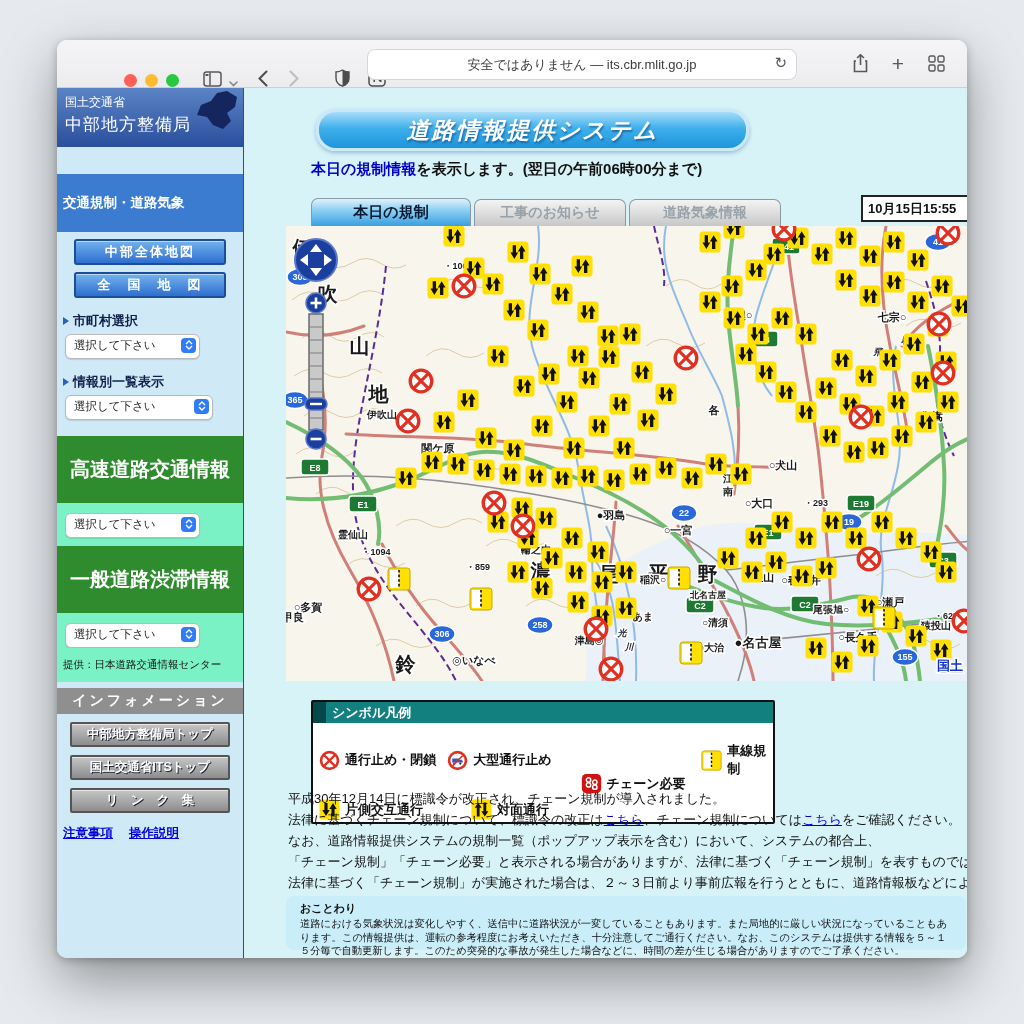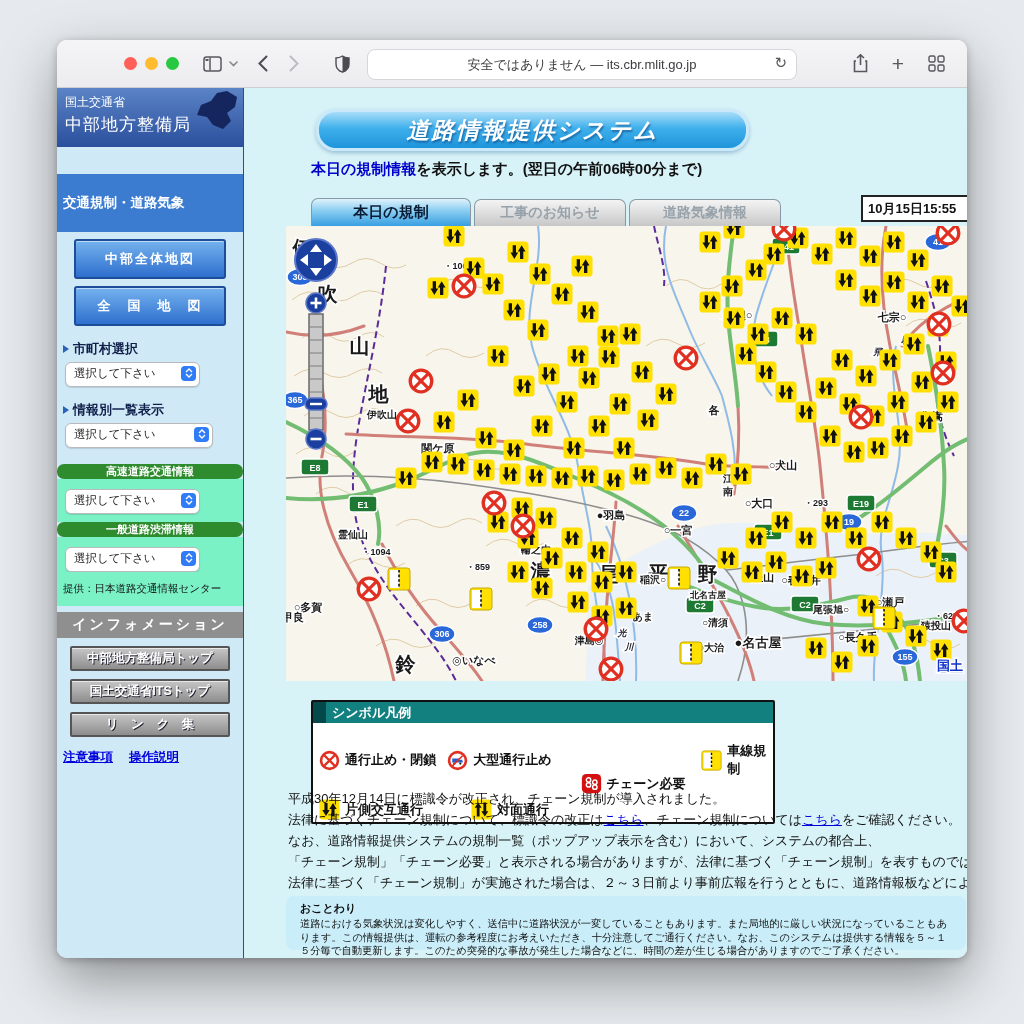--- a/index.html
+++ b/index.html
@@ -2,21 +2,21 @@
 <html><head>
 <meta charset="utf-8">
 <style>
   html,body{margin:0;padding:0;}
   body{width:1024px;height:1024px;background:#e6eaee;position:relative;overflow:hidden;
        font-family:"Liberation Sans","DejaVu Sans",sans-serif;}
   .window{position:absolute;left:57px;top:40px;width:910px;height:918px;background:#fff;
           border-radius:10px;box-shadow:0 22px 55px rgba(0,0,0,.38),0 2px 8px rgba(0,0,0,.25);overflow:hidden;}
   
   .titlebar{height:47px;background:linear-gradient(#f5f4f7,#ecebee);border-bottom:1px solid #cfcfd3;
-            display:flex;align-items:center;position:relative;padding-left:48px;}
+            display:flex;align-items:flex-end;position:relative;padding-left:48px;}
   .lights{display:flex;gap:8px;margin-left:19px;}
   .light{width:13px;height:13px;border-radius:50%;}
   .light.r{background:#ff5f57}.light.y{background:#febc2e}.light.g{background:#28c840}
   .tb-ic{color:#58585c;display:flex;align-items:center;justify-content:center;}
   .tb-ic svg{display:block}
   .urlbar{position:absolute;left:310px;width:428px;top:9px;height:29px;background:#fff;
           border:1px solid #d6d5da;border-radius:8px;display:flex;align-items:center;justify-content:center;
           font-size:13px;color:#3c3c40;}
   .reload{position:absolute;right:9px;top:4px;font-size:15px;color:#58585c;}
   .tb-right{position:absolute;right:22px;display:flex;gap:24px;align-items:center;top:14px;}
@@ -27,28 +27,28 @@
   .main{flex:1;background:#d8f3f8;overflow:hidden;position:relative;}
   .page{position:relative;width:800px;height:870px;}
   
   .sb-banner{height:53px;background:linear-gradient(#5b84c6,#2a4f9d);color:#fff;padding:6px 8px 0;position:relative;overflow:hidden;}
   .sb-org-small{font-size:12px;}
   .sb-org-large{font-size:17px;font-weight:normal;letter-spacing:1px;margin-top:2px;}
   .sb-mapshape{position:absolute;right:4px;top:3px;}
   .sb-head{background:#3b7cd0;color:#fff;font-weight:bold;font-size:13.5px;padding:20px 6px;margin-top:27px;}
   .sb-btn{display:block;width:148px;margin:7px auto 0;background:linear-gradient(#74b2ee,#2f6fce);
           border:2px solid #1b4d99;border-radius:3px;box-shadow:inset 0 1px 0 #bcd9f7;
-          color:#fff;font-weight:bold;font-size:13px;text-align:center;padding:9px 0;letter-spacing:2px;}
+          color:#fff;font-weight:bold;font-size:13px;text-align:center;padding:2px 0;letter-spacing:2px;}
   .sb-lab{color:#10204a;font-weight:bold;margin:14px 0 4px 6px;display:flex;align-items:center;gap:4px;font-size:13px;}
   .tri{width:0;height:0;border-left:6px solid #2a62b8;border-top:4px solid transparent;border-bottom:4px solid transparent;display:inline-block;}
   .mac-select{background:#fff;border:1px solid #b9b9bd;border-radius:6px;height:20px;display:flex;align-items:center;
               justify-content:space-between;padding:0 3px 3px 8px;width:122px;margin-left:8px;font-size:11.5px;color:#222;
               box-shadow:0 1px 1px rgba(0,0,0,.12);}
   .stepper{width:15px;height:15px;border-radius:4px;background:#2f7cf6;display:flex;align-items:center;justify-content:center;}
-  .grn-head{background:#2e8b2e;color:#fff;font-weight:bold;font-size:11px;text-align:center;padding:0 0;margin-top:16px;border-radius:7px;}
+  .grn-head{background:#2e8b2e;color:#fff;font-weight:bold;font-size:20px;text-align:center;padding:20px 0;margin-top:16px;}
   .mint{background:#7bf2c5;padding:10px 0 8px;}
   .mint .mac-select{margin-left:8px;}
   .provider{font-size:10.5px;color:#111;padding:10px 0 10px 6px;background:#7bf2c5;}
   .gray-head{background:#8f8f8f;color:#fff;font-weight:bold;font-size:14px;text-align:center;letter-spacing:3px;padding:4px 12px;margin-top:6px;}
   .gray-btn{display:block;width:156px;margin:8px auto 0;background:linear-gradient(#c6c6c6,#8d8d8d);
             border:2px solid #555;border-radius:2px;color:#fff;font-weight:bold;font-size:12.5px;text-align:center;
             padding:2px 0;text-shadow:1px 1px 0 #223;box-shadow:inset 0 1px 0 #e8e8e8;}
   .sb-links{margin:12px 0 0 6px;display:flex;gap:16px;font-size:12.5px;}
   .sb-links a{color:#0000dd;text-decoration:underline;font-weight:bold;}
   

